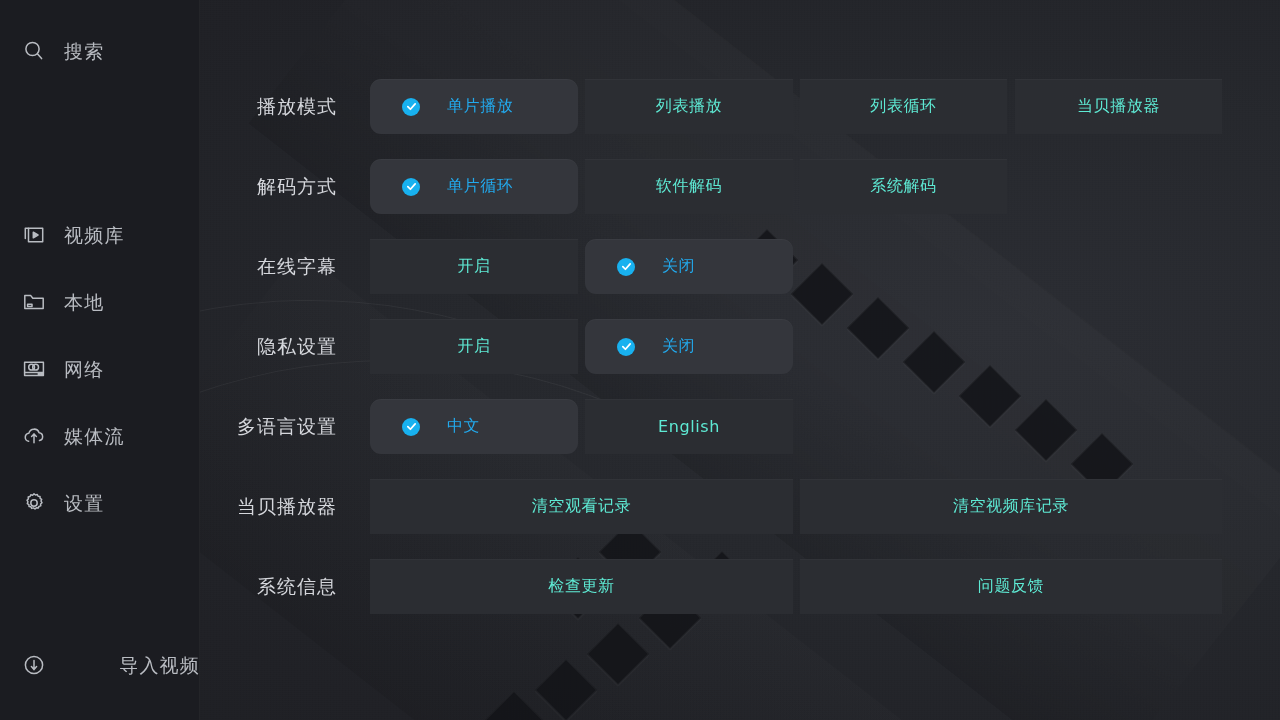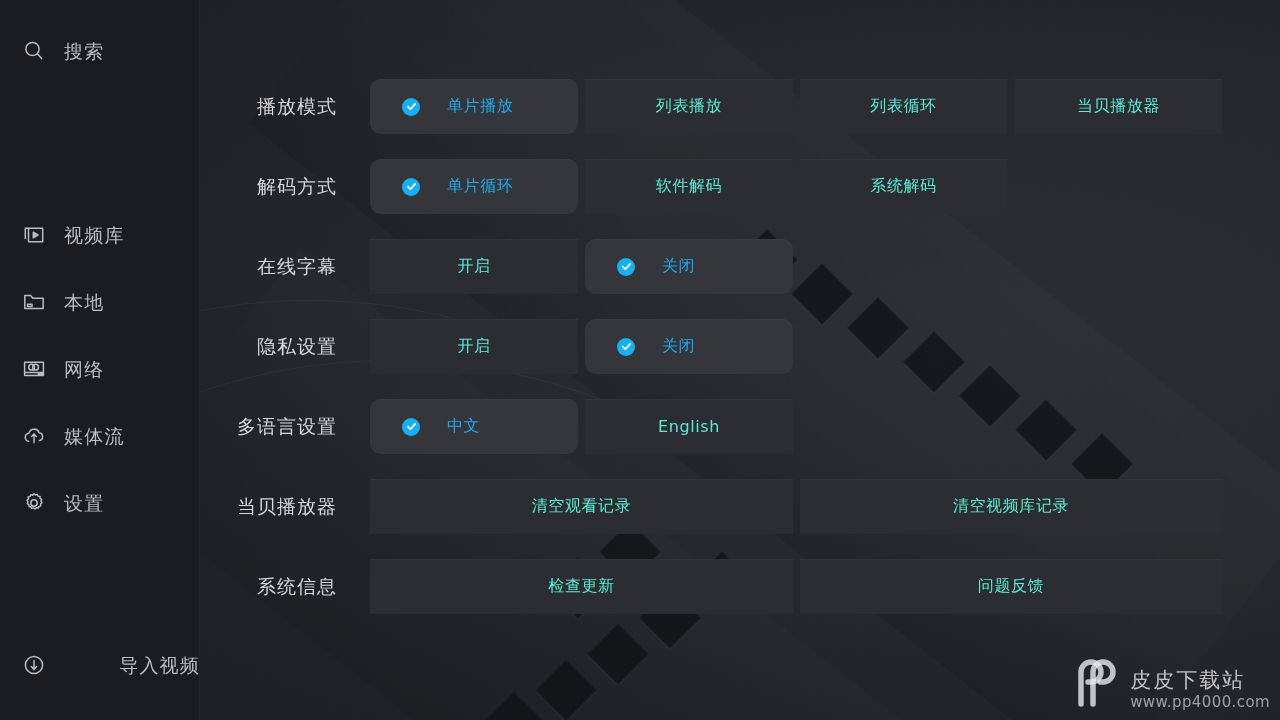--- a/index.html
+++ b/index.html
@@ -350,28 +350,14 @@
             <span class="opt-txt">检查更新</span>
           </div>
           <div class="opt" style="left:430px;width:422px">
             <span class="opt-txt">问题反馈</span>
           </div>
         </div>
       </div>
     </main>
 
 
-  <div class="wm-pp">
-    <span class="wm-pp-logo">
-      <svg width="54" height="56" viewBox="0 0 54 56">
-        <g fill="none" stroke="rgba(232,234,238,.80)" stroke-width="5.5" stroke-linecap="round">
-          <path d="M11 52 V20 a10 10 0 0 1 10 -10 a10 10 0 0 1 10 10 a10 10 0 0 1 -10 10 h-3"></path>
-          <path d="M23 52 V20 a10 10 0 0 1 10 -10 a10 10 0 0 1 10 10 a10 10 0 0 1 -10 10 h-3"></path>
-        </g>
-      </svg>
-    </span>
-    <span class="wm-pp-text">
-      <span class="wm-pp-title">皮皮下载站</span>
-      <span class="wm-pp-url">www.pp4000.com</span>
-    </span>
-  </div>
 
 </div>
 
 </body></html>

